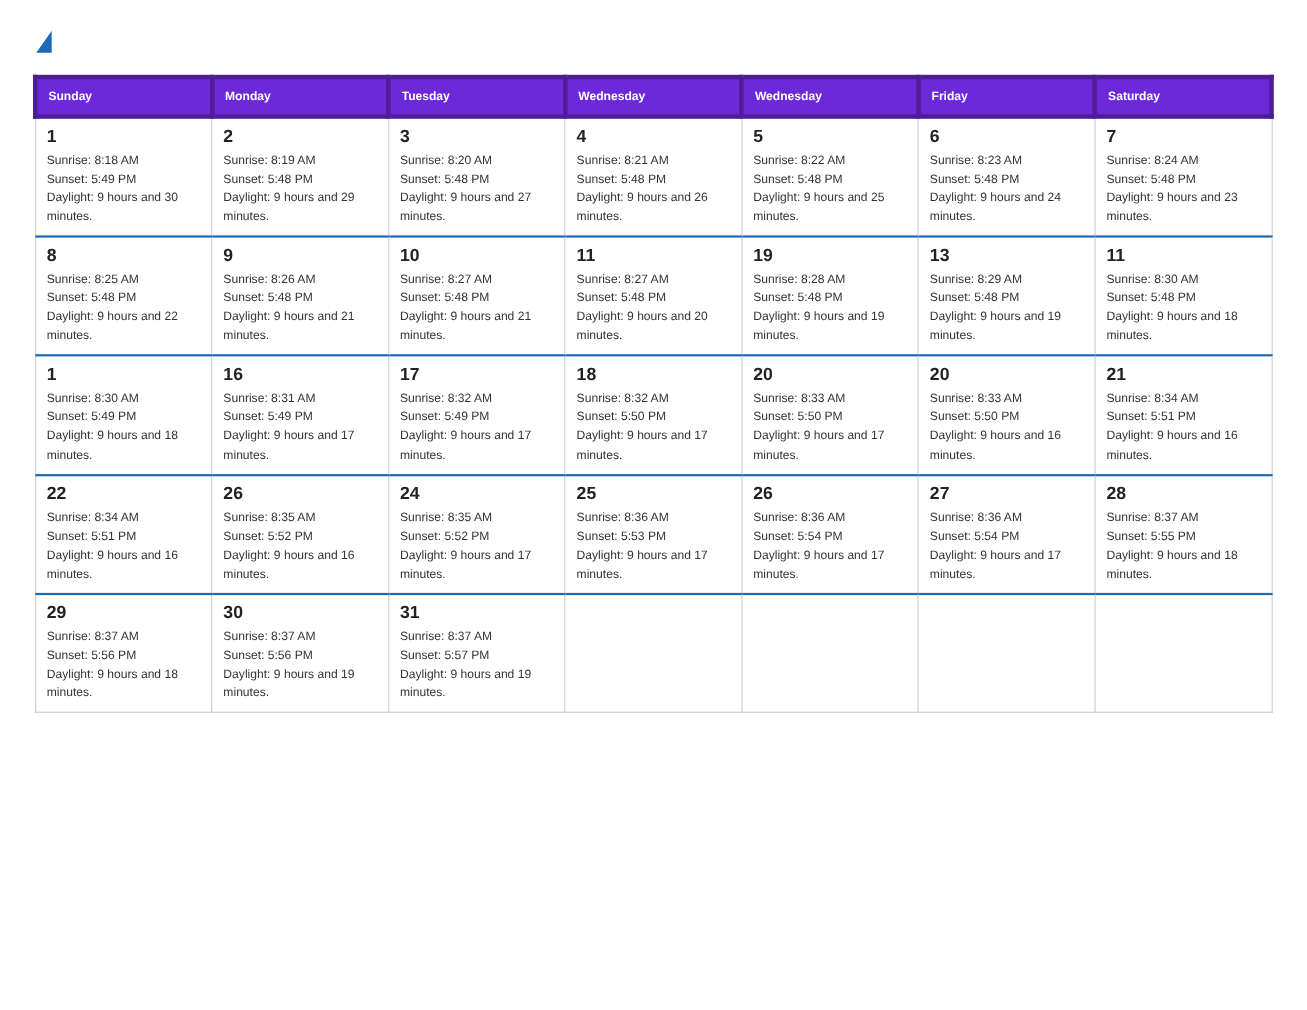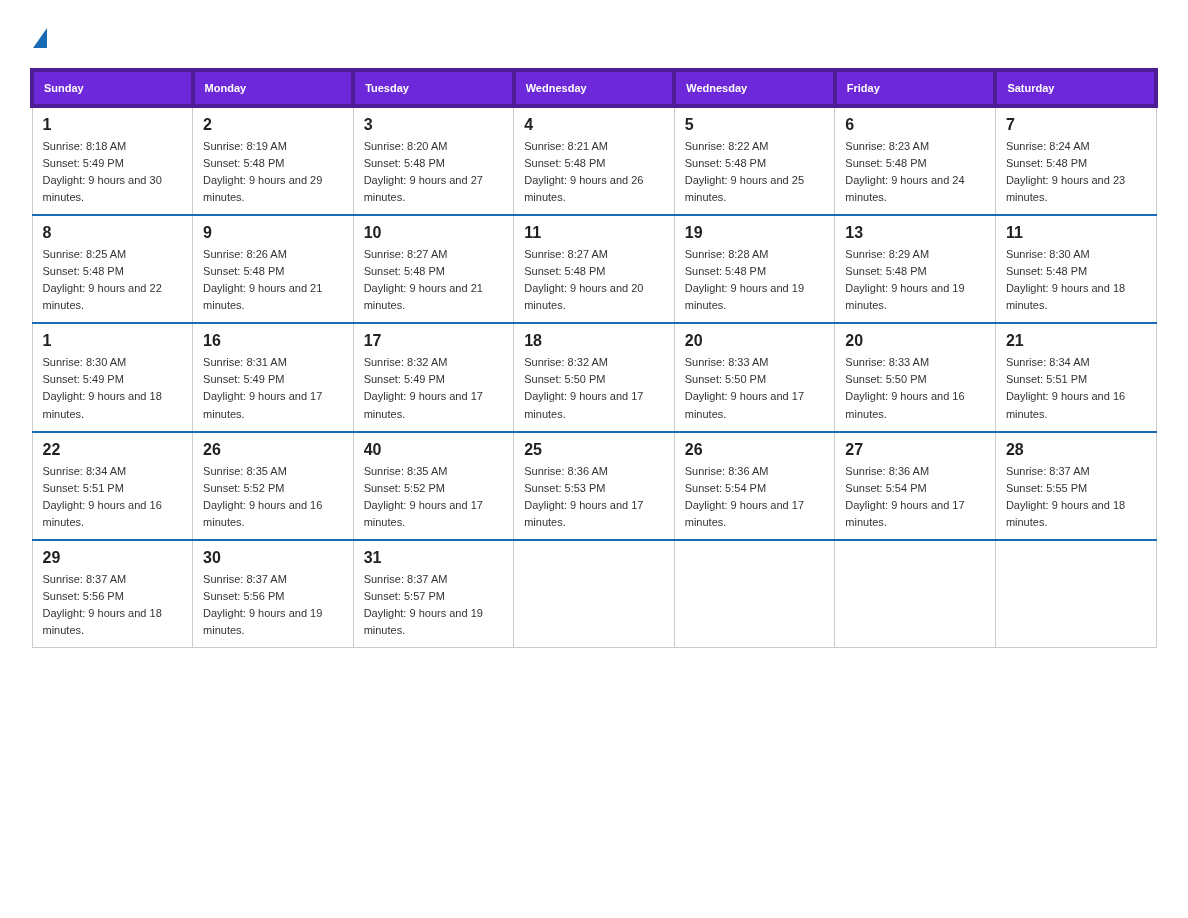--- a/index.html
+++ b/index.html
@@ -228,21 +228,21 @@
       <tr class="week-row">
         <td>
           <span class="day-num">22</span>
           <div class="day-info">Sunrise: 8:34 AM<br>Sunset: 5:51 PM<br>Daylight: 9 hours and 16 minutes.</div>
         </td>
         <td>
           <span class="day-num">26</span>
           <div class="day-info">Sunrise: 8:35 AM<br>Sunset: 5:52 PM<br>Daylight: 9 hours and 16 minutes.</div>
         </td>
         <td>
-          <span class="day-num">40</span>
+          <span class="day-num">24</span>
           <div class="day-info">Sunrise: 8:35 AM<br>Sunset: 5:52 PM<br>Daylight: 9 hours and 17 minutes.</div>
         </td>
         <td>
           <span class="day-num">25</span>
           <div class="day-info">Sunrise: 8:36 AM<br>Sunset: 5:53 PM<br>Daylight: 9 hours and 17 minutes.</div>
         </td>
         <td>
           <span class="day-num">26</span>
           <div class="day-info">Sunrise: 8:36 AM<br>Sunset: 5:54 PM<br>Daylight: 9 hours and 17 minutes.</div>
         </td>

